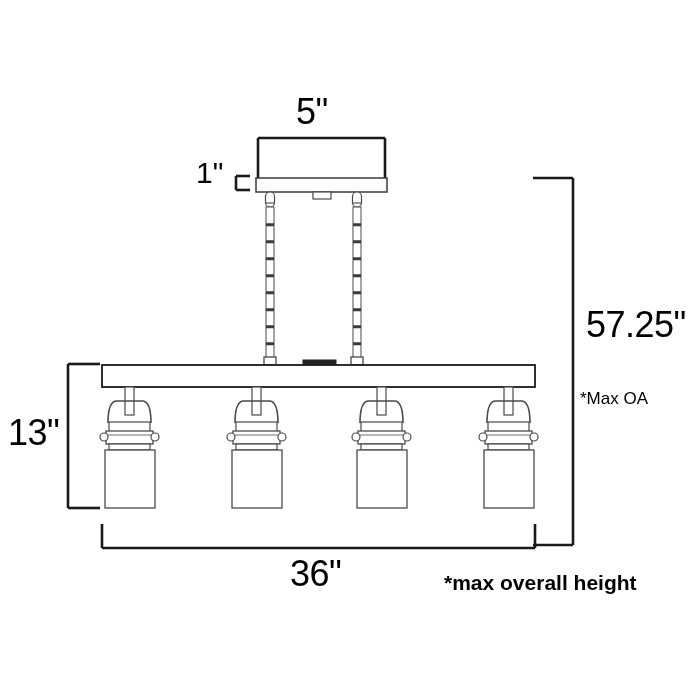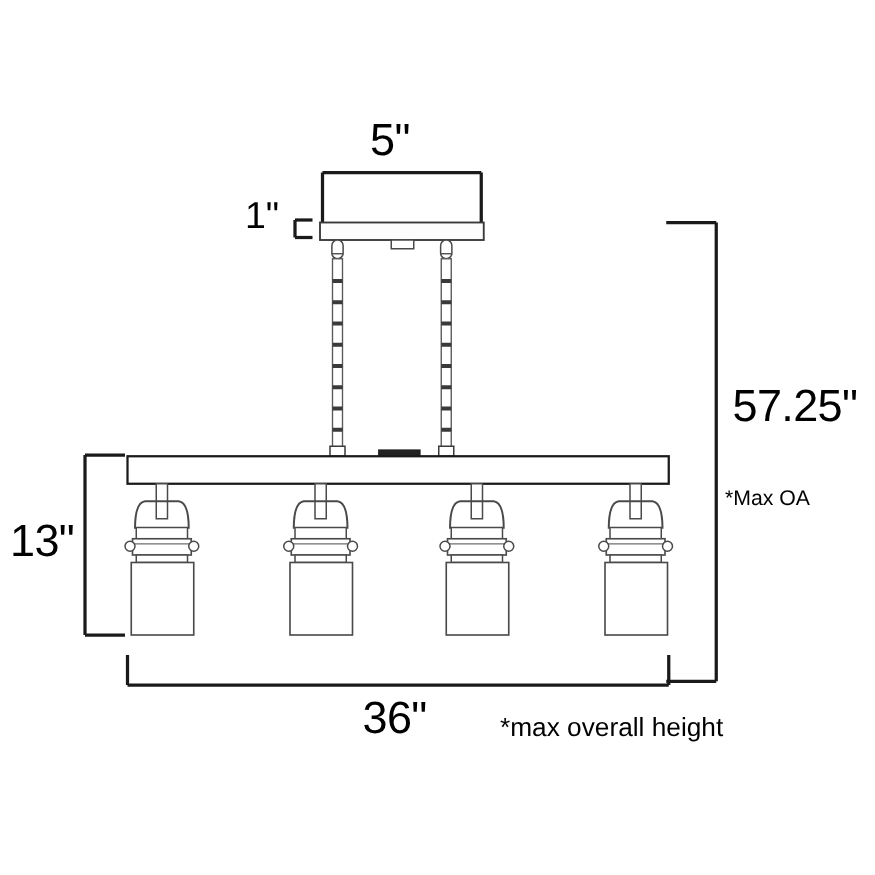--- a/index.html
+++ b/index.html
@@ -45,21 +45,21 @@
   }
   .note-med {
     font-size: 21px;
   }
   #label-5 { left: 296px; top: 94px; }
   #label-1 { left: 196px; top: 158px; }
   #label-5725 { left: 586px; top: 307px; }
   #note-maxoa { left: 580px; top: 345px; margin-top: 45px; }
   #label-13 { left: 8px; top: 415px; }
   #label-36 { left: 290px; top: 556px; }
-  #note-maxoh { left: 400px; top: 572px; }
+  #note-maxoh { left: 444px; top: 572px; font-weight: bold; }
 </style>
 </head>
 <body>
 
 <div id="sheet">
 
   <svg id="drawing" viewBox="0 0 700 700">
     <g fill="none" stroke="#1a1a1a" stroke-width="2.2" stroke-linecap="butt">
 
       <g stroke-width="2.6">

